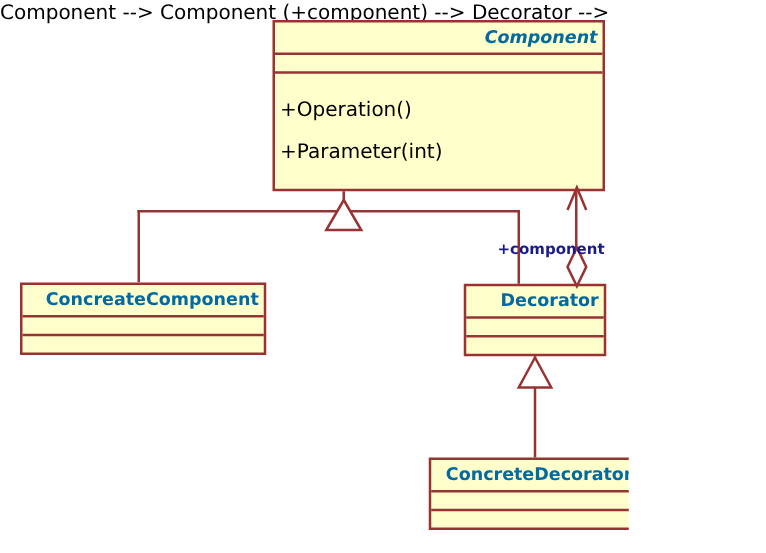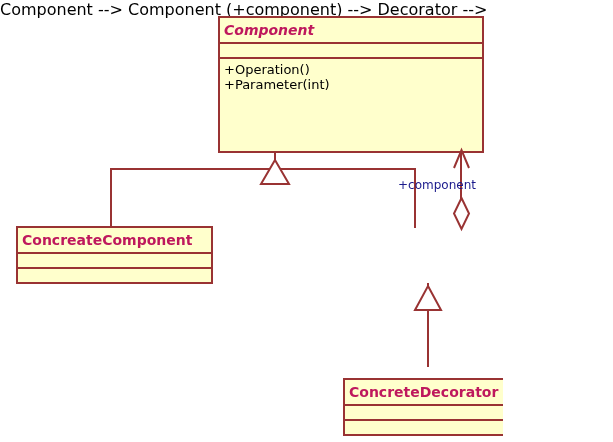--- a/index.html
+++ b/index.html
@@ -20,48 +20,49 @@
   .uml-class {
     position: absolute;
     box-sizing: border-box;
     background: #ffffcc;
     border: 2px solid #993333;
     z-index: 5;
   }
   .uml-name {
     box-sizing: border-box;
     width: 100%;
-    text-align: left;
+    text-align: right;
     font-weight: bold;
     font-size: 14px;
-    color: #be185d;
+    color: #0369a1;
     line-height: 1;
     padding: 5px 4px 5px 4px;
     border-bottom: 2px solid #993333;
     white-space: nowrap;
     overflow: hidden;
   }
   .uml-name.abstract {
     font-style: italic;
   }
   .uml-attrs {
     box-sizing: border-box;
     width: 100%;
     border-bottom: 2px solid #993333;
   }
   .uml-ops {
     box-sizing: border-box;
     width: 100%;
   }
   .uml-line {
-    font-size: 13px;
+    font-size: 16px;
     color: #000000;
     line-height: 15px;
     white-space: nowrap;
     padding-left: 4px;
+    margin-top: 18px;
   }
   .empty-compartment {
     height: 13px;
   }
   
   .conn {
     position: absolute;
     background: #993333;
     z-index: 2;
   }
@@ -110,21 +111,21 @@
   <svg class="shape" style="left:452px; top:148px;" width="19" height="22" viewBox="0 0 19 22">
     <polyline points="2,20 9.5,2 17,20" fill="none" stroke="#993333" stroke-width="2"></polyline>
   </svg>
 
   
   <svg class="shape" style="left:452px; top:197px;" width="19" height="34" viewBox="0 0 19 34">
     <polygon points="9.5,1 17,16.5 9.5,32 2,16.5" fill="#ffffff" stroke="#993333" stroke-width="2"></polygon>
   </svg>
 
   
-  <div class="edge-label" style="left:398px; top:178px;">+component</div>
+  <div class="edge-label" style="left:398px; top:192px;font-weight:bold;">+component</div>
 
    Decorator --&gt;
   <div class="conn conn-v" style="left:427px; top:283px; height:84px;"></div>
   <svg class="shape" style="left:413px; top:285px;" width="30" height="26" viewBox="0 0 30 26">
     <polygon points="15,1 28,25 2,25" fill="#ffffff" stroke="#993333" stroke-width="2"></polygon>
   </svg>
 
   
 
   
@@ -144,23 +145,32 @@
     <div class="uml-name">ConcreateComponent</div>
     <div class="uml-attrs">
       <div class="empty-compartment"></div>
     </div>
     <div class="uml-ops">
       <div class="empty-compartment"></div>
     </div>
   </div>
 
   
+  <div class="uml-class" style="left:371px; top:227px; width:114px; height:58px;">
+    <div class="uml-name">Decorator</div>
+    <div class="uml-attrs">
+      <div class="empty-compartment"></div>
+    </div>
+    <div class="uml-ops">
+      <div class="empty-compartment"></div>
+    </div>
+  </div>
 
   
-  <div class="uml-class" style="left:343px; top:378px; width:169px; height:58px;">
+  <div class="uml-class" style="left:343px; top:366px; width:169px; height:58px;">
     <div class="uml-name">ConcreteDecorator</div>
     <div class="uml-attrs">
       <div class="empty-compartment"></div>
     </div>
     <div class="uml-ops">
       <div class="empty-compartment"></div>
     </div>
   </div>
 
 </div>

